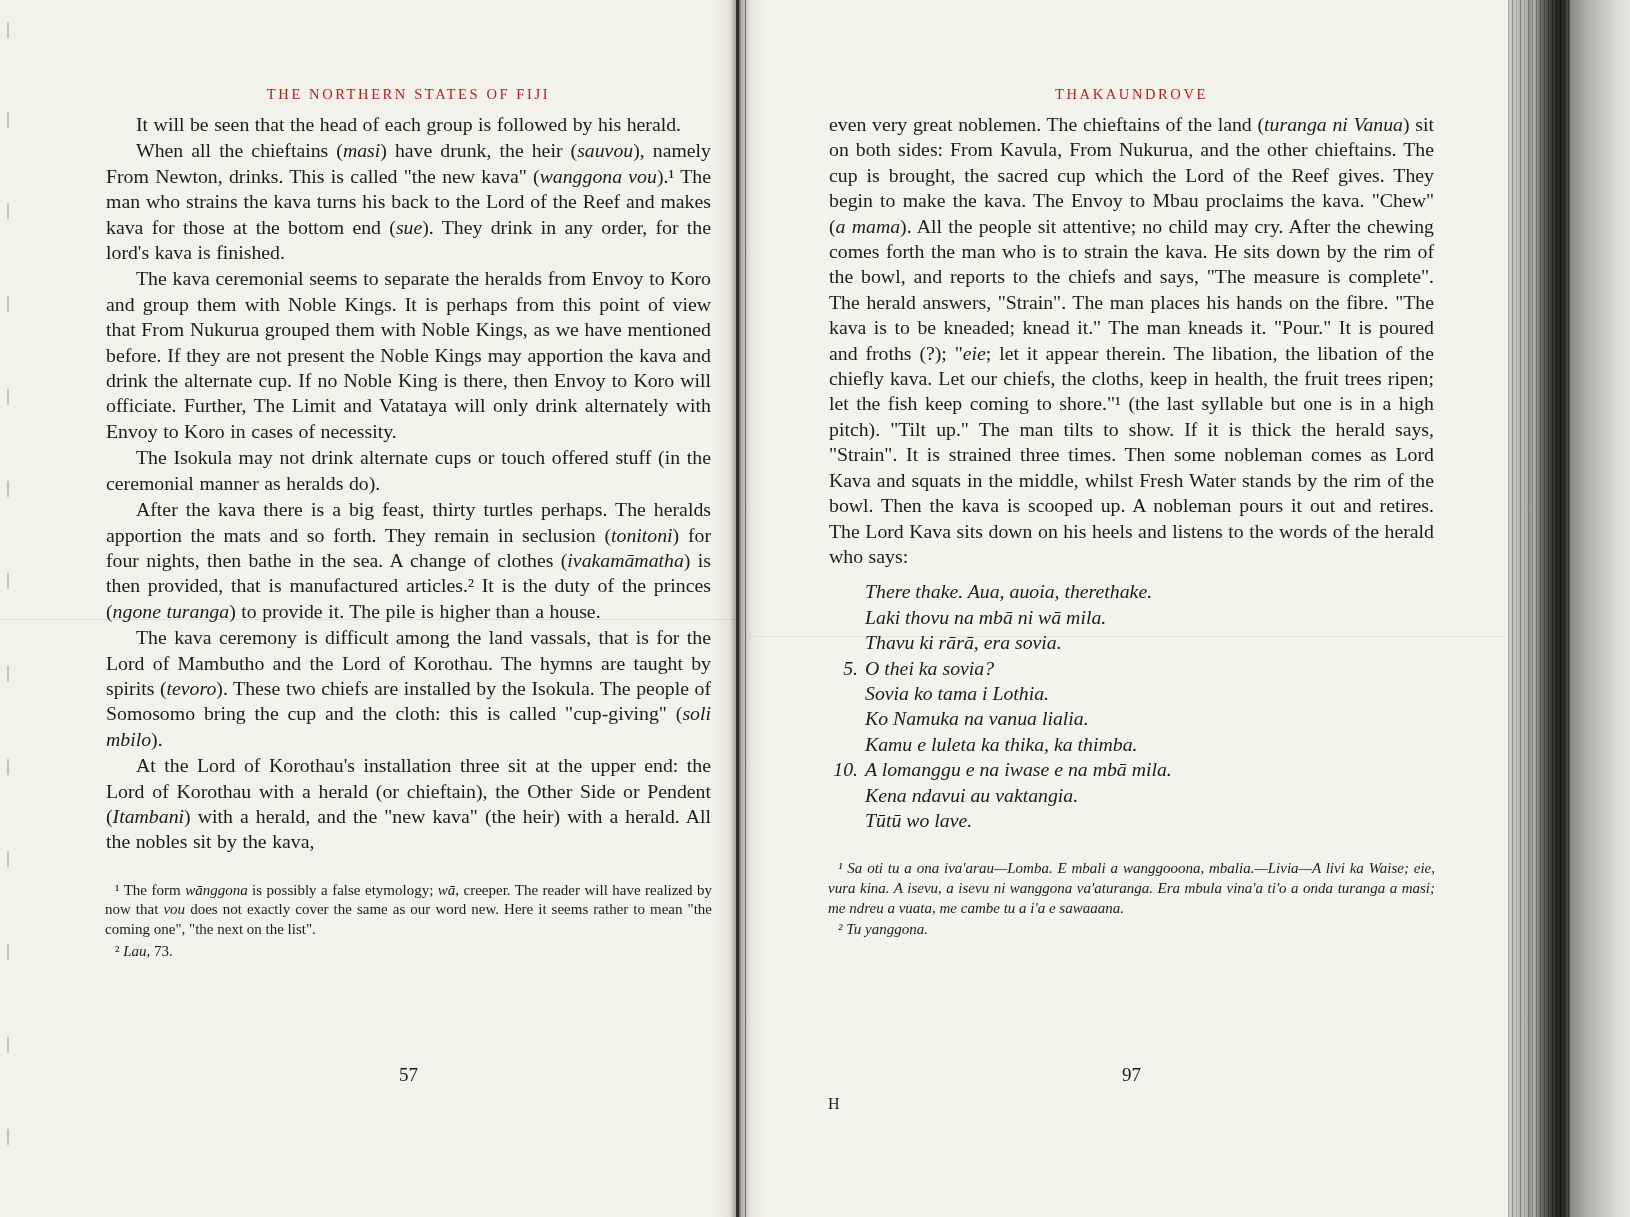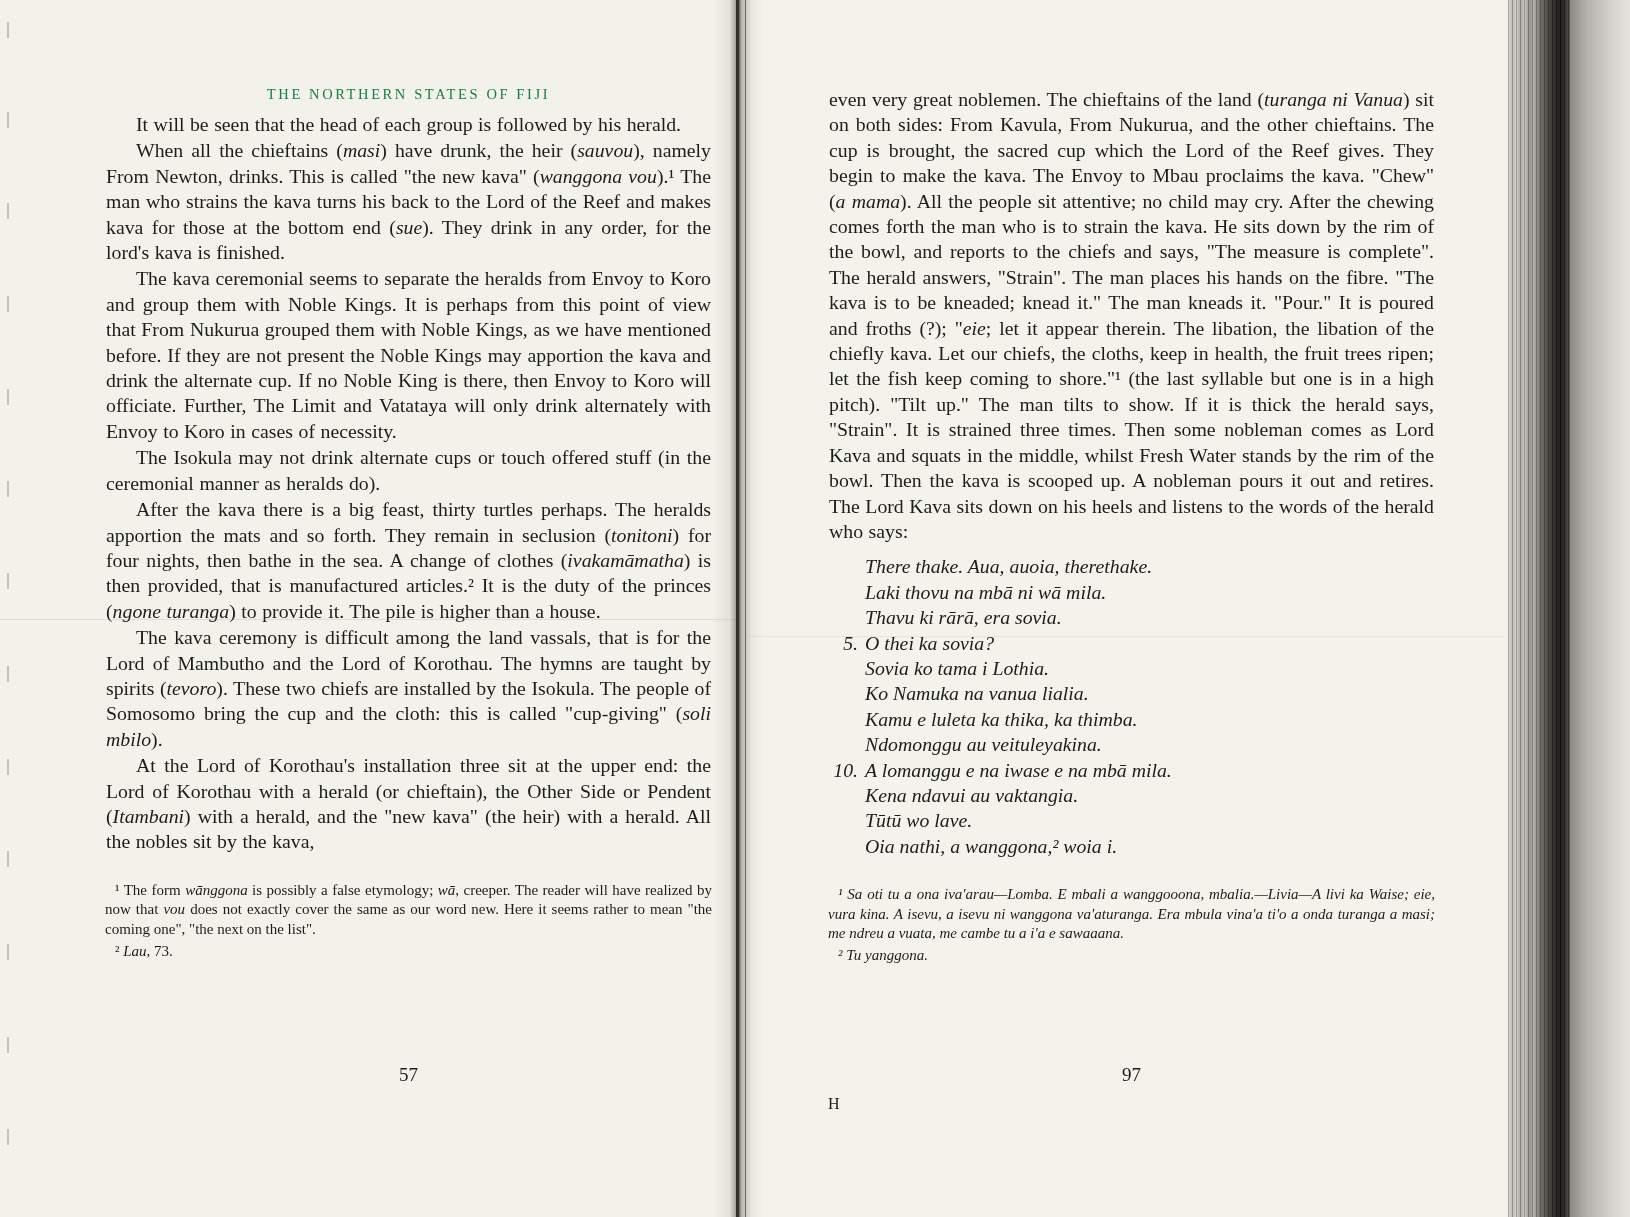--- a/index.html
+++ b/index.html
@@ -15,21 +15,21 @@
   .page-left{left:0;width:740px;background:#f2f1ea;}
   .page-right{left:740px;width:768px;background:#f3f2eb;}
   .textblock{position:absolute;top:86px;width:607px;}
   .page-left .textblock{left:105px;}
   .page-right .textblock{left:88px;}
   .running-head{
     text-align:center;
     font-size:14.5px;
     letter-spacing:2.6px;
     margin-bottom:9px;
-    color:#15803d;
+    color:#b91c1c;
   }
   .para{
     margin:1px;
     font-size:19.8px;
     line-height:25.4px;
     text-align:justify;
     word-spacing:0.03em;
   }
   .para.indent{text-indent:30px;}
   .verse{margin:10px 0 0 2px;font-style:italic;}
@@ -111,34 +111,33 @@
       <div class="footnotes">
         <p class="footnote">¹ The form <i>wānggona</i> is possibly a false etymology; <i>wā</i>, creeper.  The reader will have realized by now that <i>vou</i> does not exactly cover the same as our word new.  Here it seems rather to mean "the coming one", "the next on the list".</p>
         <p class="footnote">² <i>Lau</i>, 73.</p>
       </div>
     </div>
     <div class="pagenum">57</div>
   </div>
 
   <div class="page page-right">
     <div class="textblock">
+      <div class="running-head">THAKAUNDROVE</div>
       <p class="para">even very great noblemen.  The chieftains of the land (<i>turanga ni Vanua</i>) sit on both sides: From Kavula, From Nukurua, and the other chieftains.  The cup is brought, the sacred cup which the Lord of the Reef gives.  They begin to make the kava.  The Envoy to Mbau proclaims the kava.  "Chew" (<i>a mama</i>).  All the people sit attentive; no child may cry.  After the chewing comes forth the man who is to strain the kava.  He sits down by the rim of the bowl, and reports to the chiefs and says, "The measure is complete".  The herald answers, "Strain".  The man places his hands on the fibre.  "The kava is to be kneaded; knead it."  The man kneads it.  "Pour."  It is poured and froths (?); "<i>eie</i>; let it appear therein.  The libation, the libation of the chiefly kava.  Let our chiefs, the cloths, keep in health, the fruit trees ripen; let the fish keep coming to shore."¹ (the last syllable but one is in a high pitch).  "Tilt up."  The man tilts to show.  If it is thick the herald says, "Strain".  It is strained three times.  Then some nobleman comes as Lord Kava and squats in the middle, whilst Fresh Water stands by the rim of the bowl.  Then the kava is scooped up.  A nobleman pours it out and retires.  The Lord Kava sits down on his heels and listens to the words of the herald who says:</p>
       <div class="verse">
         <div class="verse-line"><span class="vnum"></span><span>There thake.  Aua, auoia, therethake.</span></div>
         <div class="verse-line"><span class="vnum"></span><span>Laki thovu na mbā ni wā mila.</span></div>
         <div class="verse-line"><span class="vnum"></span><span>Thavu ki rārā, era sovia.</span></div>
         <div class="verse-line"><span class="vnum">5.</span><span>O thei ka sovia?</span></div>
         <div class="verse-line"><span class="vnum"></span><span>Sovia ko tama i Lothia.</span></div>
         <div class="verse-line"><span class="vnum"></span><span>Ko Namuka na vanua lialia.</span></div>
         <div class="verse-line"><span class="vnum"></span><span>Kamu e luleta ka thika, ka thimba.</span></div>
-        <div class="verse-line"><span class="vnum"></span><span>Ndomonggu au veituleyakina.</span></div>
         <div class="verse-line"><span class="vnum">10.</span><span>A lomanggu e na iwase e na mbā mila.</span></div>
         <div class="verse-line"><span class="vnum"></span><span>Kena ndavui au vaktangia.</span></div>
         <div class="verse-line"><span class="vnum"></span><span>Tūtū wo lave.</span></div>
-        <div class="verse-line"><span class="vnum"></span><span>Oia nathi, a wanggona,² woia i.</span></div>
       </div>
       <div class="footnotes">
         <p class="footnote italic">¹ Sa oti tu a ona iva'arau—Lomba.  E mbali a wanggooona, mbalia.—Livia—A livi ka Waise; eie, vura kina.  A isevu, a isevu ni wanggona va'aturanga.  Era mbula vina'a ti'o a onda turanga a masi; me ndreu a vuata, me cambe tu a i'a e sawaaana.</p>
         <p class="footnote italic">² Tu yanggona.</p>
       </div>
     </div>
     <div class="pagenum">97</div>
     <div class="signature">H</div>
   </div>
 

